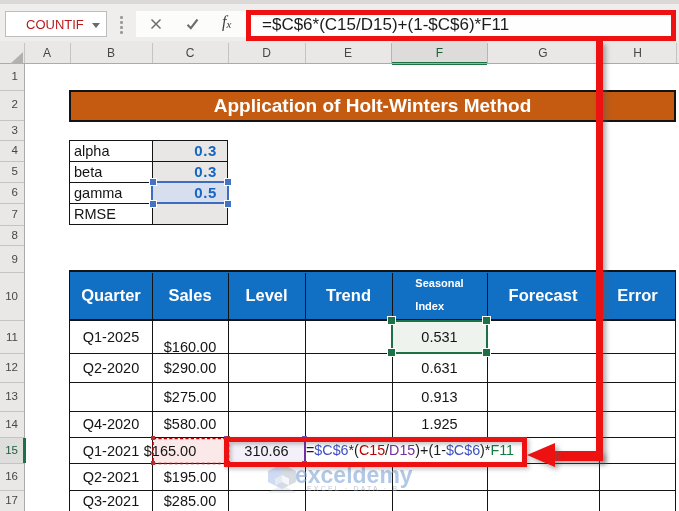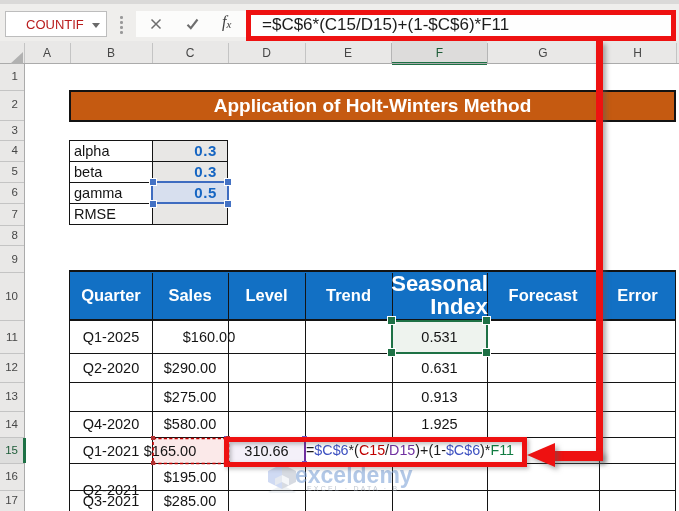--- a/index.html
+++ b/index.html
@@ -149,21 +149,21 @@
   <div class="bvline" style="left:305px;top:273px;height:46px;"></div>
   <div class="bvline" style="left:392px;top:273px;height:46px;"></div>
   <div class="bvline" style="left:487px;top:273px;height:46px;"></div>
   <div class="bvline" style="left:599px;top:273px;height:46px;"></div>
   <div class="bvline" style="left:675px;top:271px;height:50px;"></div>
 
   <div class="cell" style="left:70px;top:271px;width:82px;height:48px;color:#fff;font-weight:bold;font-size:16.5px;">Quarter</div>
   <div class="cell" style="left:228px;top:271px;width:77px;height:48px;color:#fff;font-weight:bold;font-size:16.5px;">Level</div>
   <div class="cell" style="left:152px;top:271px;width:76px;height:48px;color:#fff;font-weight:bold;font-size:16.5px;">Sales</div>
   <div class="cell" style="left:305px;top:271px;width:87px;height:48px;color:#fff;font-weight:bold;font-size:16.5px;">Trend</div>
-  <div class="cell" style="left:392px;top:271px;width:95px;height:48px;color:#fff;font-weight:bold;font-size:22px;text-align:right;line-height:23.5px;">Seasonal<br>Index</div>
+  <div class="cell" style="left:392px;top:271px;width:95px;height:48px;color:#fff;font-weight:bold;font-size:11px;text-align:left;line-height:23.5px;">Seasonal<br>Index</div>
   <div class="cell" style="left:487px;top:271px;width:112px;height:48px;color:#fff;font-weight:bold;font-size:16.5px;">Forecast</div>
   <div class="cell" style="left:599px;top:271px;width:77px;height:48px;color:#fff;font-weight:bold;font-size:16.5px;">Error</div>
 
   <div class="abs" style="left:392px;top:321px;width:95px;height:32px;background:#eef3ee;"></div>
   <div class="abs" style="left:153px;top:438px;width:75px;height:25px;background:#fbe9e9;"></div>
   <div class="abs" style="left:228px;top:438px;width:78px;height:25px;background:#f4f0f9;"></div>
 
   <div class="bvline" style="left:69px;top:321px;height:190px;"></div>
   <div class="bvline" style="left:152px;top:321px;height:190px;"></div>
   <div class="bvline" style="left:228px;top:321px;height:190px;"></div>
@@ -173,33 +173,33 @@
   <div class="bvline" style="left:599px;top:321px;height:190px;"></div>
   <div class="bvline" style="left:675px;top:321px;height:190px;"></div>
   <div class="bhline" style="left:69px;top:353px;width:607px;"></div>
   <div class="bhline" style="left:69px;top:382px;width:607px;"></div>
   <div class="bhline" style="left:69px;top:411px;width:607px;"></div>
   <div class="bhline" style="left:69px;top:437px;width:607px;"></div>
   <div class="bhline" style="left:69px;top:463px;width:607px;"></div>
   <div class="bhline" style="left:69px;top:490px;width:607px;"></div>
 
   <div class="cell" style="left:70px;top:321px;width:82px;height:32px;">Q1-2025</div>
-  <div class="cell" style="left:152px;top:321px;width:76px;height:32px;padding-left:19px;">$160.00</div>
+  <div class="cell" style="left:152px;top:331px;width:76px;height:32px;">$160.00</div>
   <div class="cell" style="left:392px;top:321px;width:95px;height:32px;">0.531</div>
   <div class="cell" style="left:70px;top:353px;width:82px;height:29px;">Q2-2020</div>
   <div class="cell" style="left:152px;top:353px;width:76px;height:29px;">$290.00</div>
   <div class="cell" style="left:392px;top:353px;width:95px;height:29px;">0.631</div>
   <div class="cell" style="left:152px;top:382px;width:76px;height:29px;">$275.00</div>
   <div class="cell" style="left:392px;top:382px;width:95px;height:29px;">0.913</div>
   <div class="cell" style="left:70px;top:411px;width:82px;height:26px;">Q4-2020</div>
   <div class="cell" style="left:152px;top:411px;width:76px;height:26px;">$580.00</div>
   <div class="cell" style="left:392px;top:411px;width:95px;height:26px;">1.925</div>
   <div class="cell" style="left:70px;top:438px;width:82px;height:25px;">Q1-2021</div>
   <div class="cell" style="left:136px;top:438px;width:68px;height:25px;">$165.00</div>
-  <div class="cell" style="left:70px;top:476px;width:82px;height:27px;">Q2-2021</div>
+  <div class="cell" style="left:70px;top:463px;width:82px;height:27px;">Q2-2021</div>
   <div class="cell" style="left:152px;top:463px;width:76px;height:27px;">$195.00</div>
   <div class="cell" style="left:70px;top:490px;width:82px;height:21px;">Q3-2021</div>
   <div class="cell" style="left:152px;top:490px;width:76px;height:21px;">$285.00</div>
 
   <div class="abs" style="left:306px;top:438px;width:219px;height:25px;background:#fff;"></div>
   <div class="cell" style="left:228px;top:438px;width:77px;height:25px;">310.66</div>
 
   <div class="abs" style="left:304px;top:437px;width:2px;height:27px;background:#7030a0;"></div>
   <div class="handle" style="left:224px;top:436px;width:5px;height:5px;background:#6a5acd;"></div>
   <div class="handle" style="left:302px;top:436px;width:5px;height:5px;background:#6a5acd;"></div>

